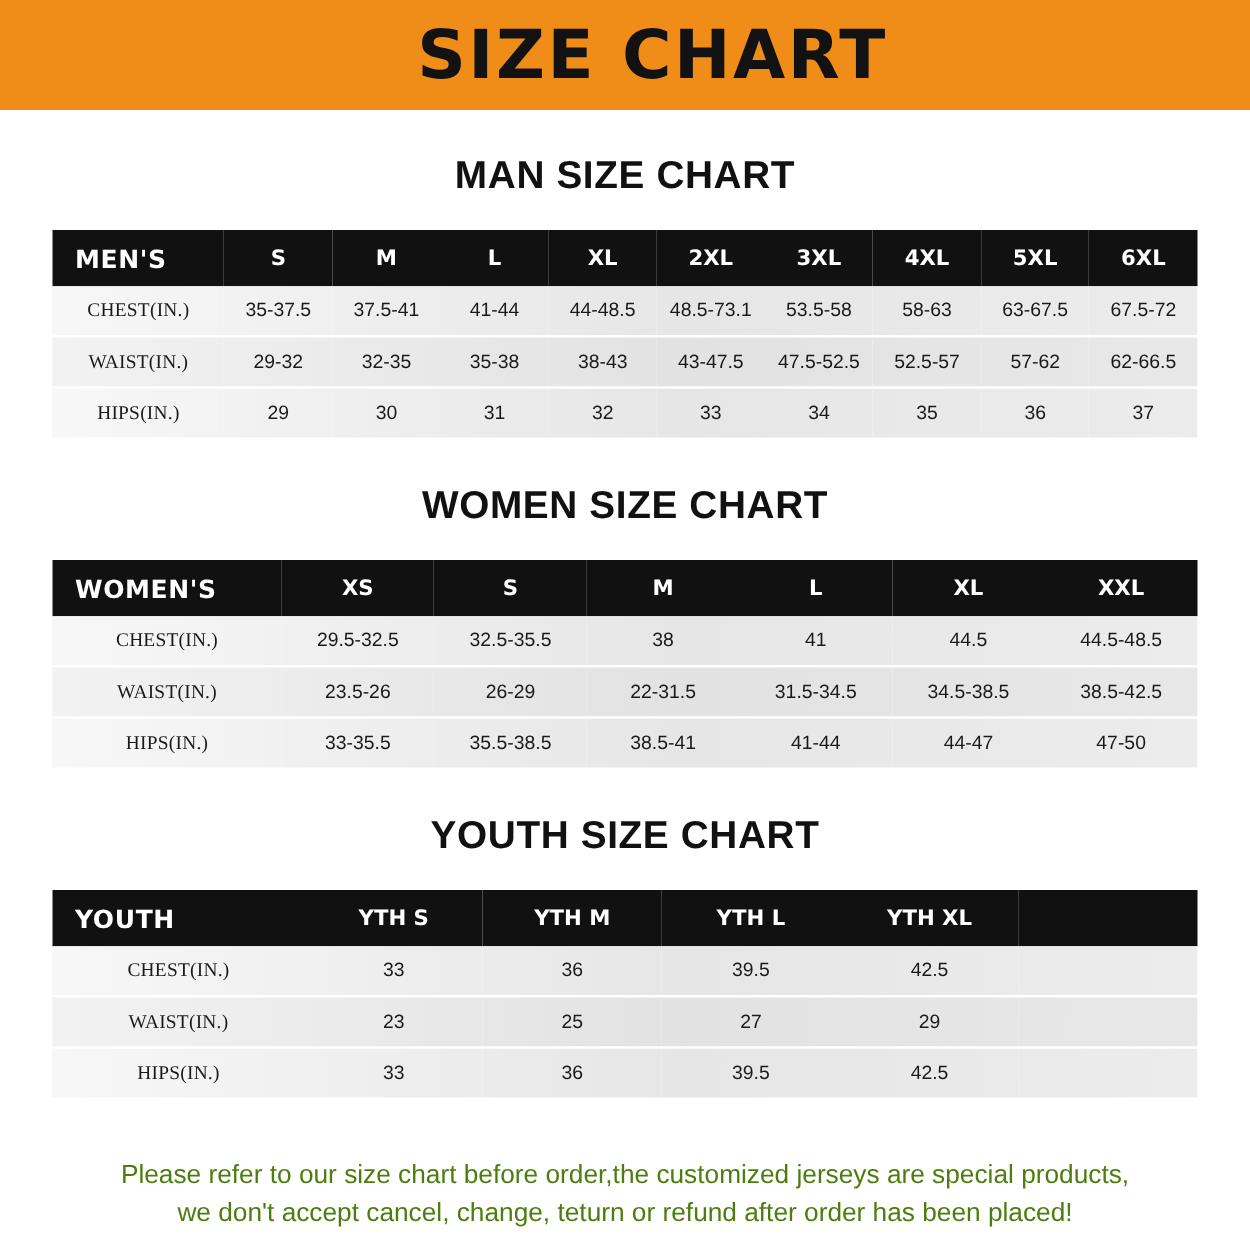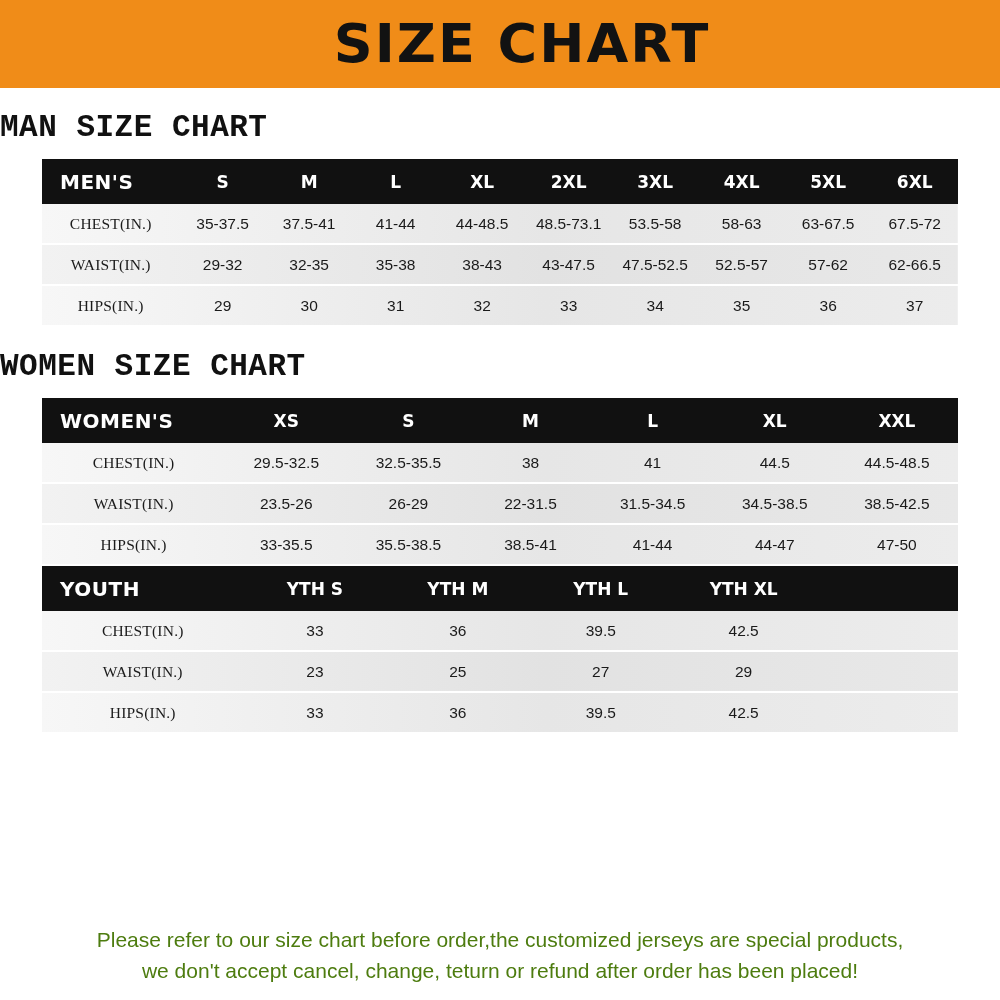--- a/index.html
+++ b/index.html
@@ -35,26 +35,27 @@
     font-size: 54px;
     letter-spacing: 2px;
     color: #121212;
     text-transform: uppercase;
     line-height: 1;
     margin-left: 44px;
   }
 
   
   .section-title {
-    font-family: Liberation Mono, monospace;
+    text-align: center;
+    font-family: Liberation Sans, sans-serif;
     font-weight: bold;
     font-size: 31px;
     letter-spacing: 0.5px;
     color: #111;
-    margin: 0;
+    margin: 12px;
     padding: 22px 0 14px 0;
   }
 
   
   .table-wrap {
     padding: 0 42px;
     box-sizing: border-box;
   }
   table.size-table {
     width: 100%;
@@ -253,20 +254,21 @@
           <td>35.5-38.5</td>
           <td>38.5-41</td>
           <td>41-44</td>
           <td>44-47</td>
           <td>47-50</td>
         </tr>
       </tbody>
     </table>
   </div>
 
+  <h2 class="section-title">YOUTH SIZE CHART</h2>
   <div class="table-wrap">
     <table class="size-table youth-table">
       <colgroup>
         <col class="c0">
           <col>
           <col>
           <col>
           <col>
           <col>
       </colgroup>

